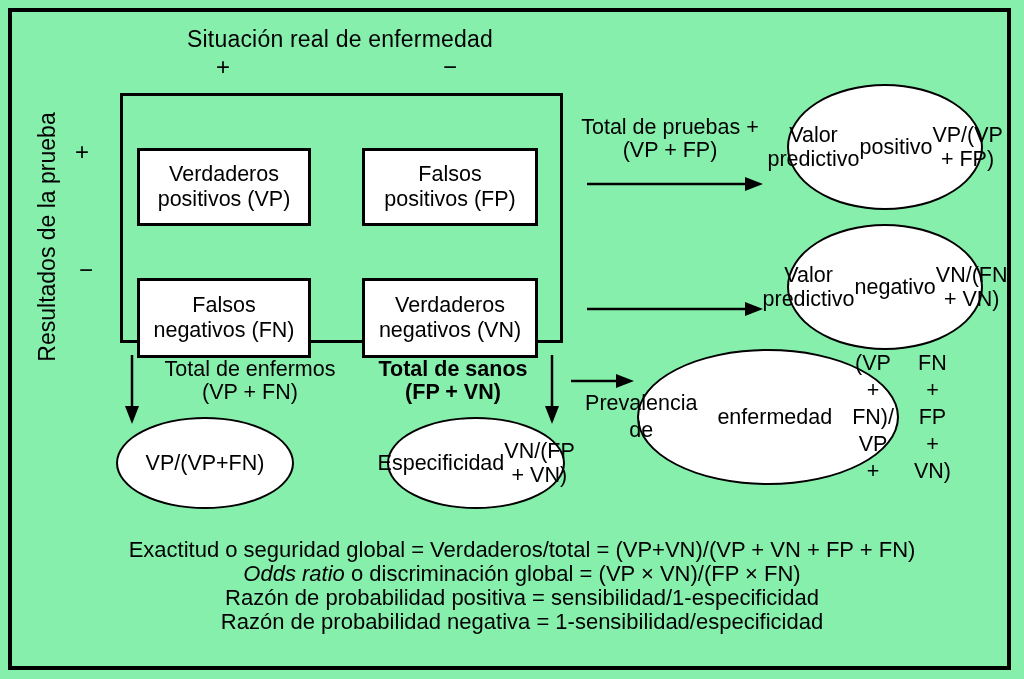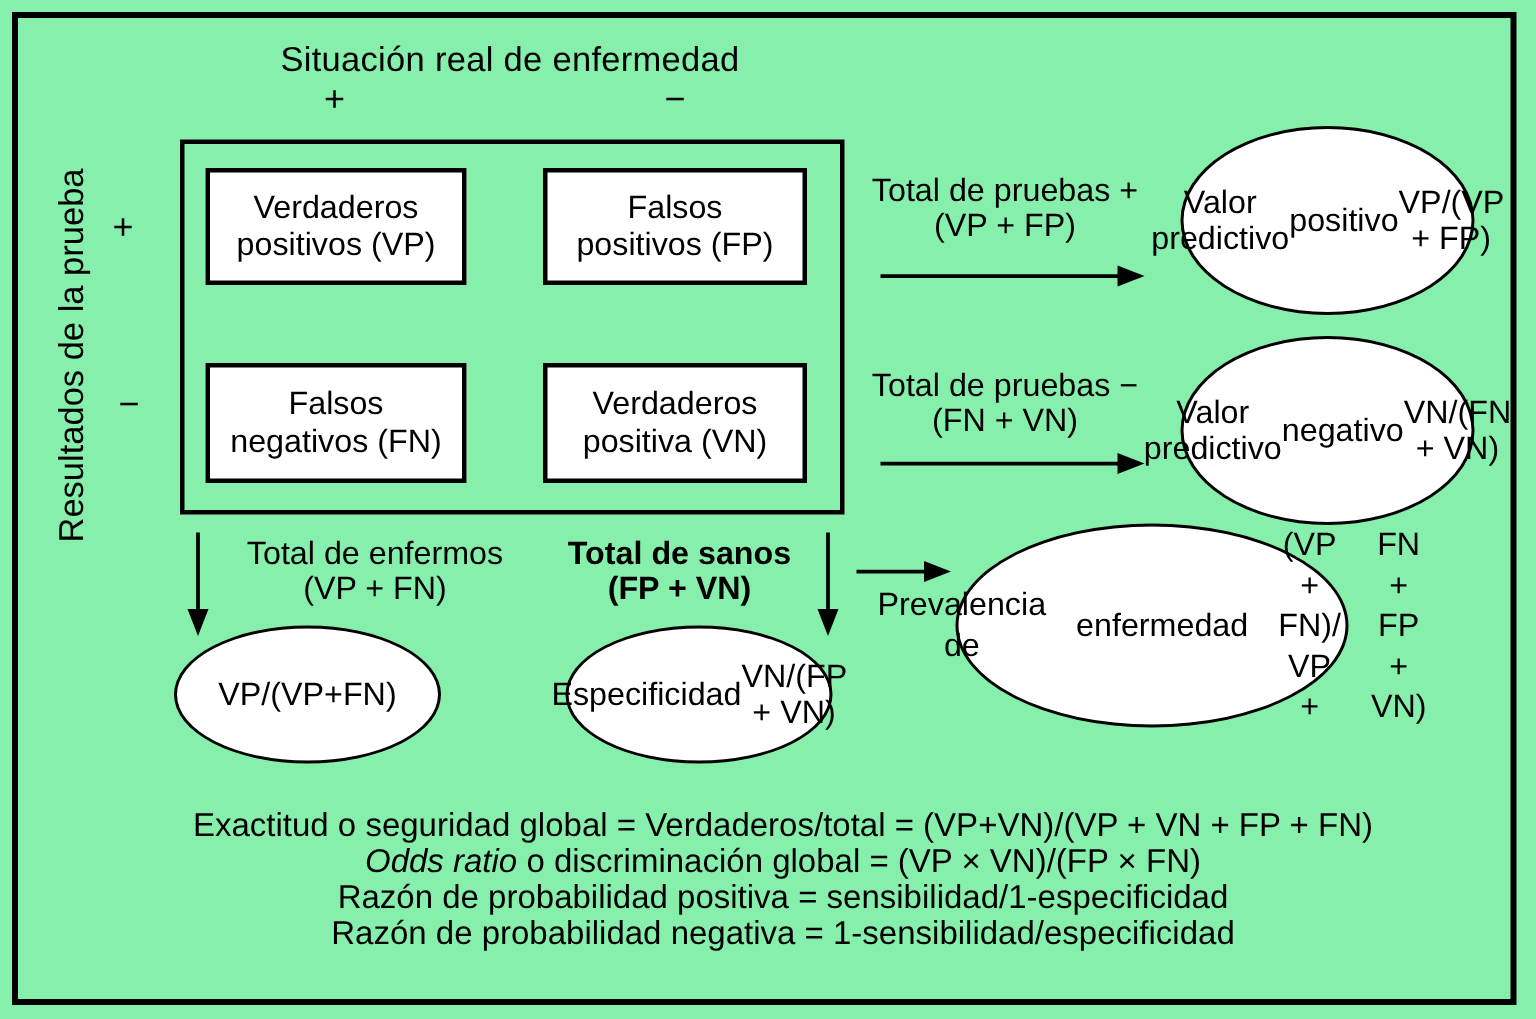--- a/index.html
+++ b/index.html
@@ -40,20 +40,21 @@
   .cell {
     border: 3px solid #000;
     display: flex;
     flex-direction: column;
     align-items: center;
     justify-content: center;
     text-align: center;
     font-size: 21.5px;
     line-height: 25px;
     background: #fff;
+    margin-top: 36px;
   }
   .flow-label {
     text-align: center;
     font-size: 21.5px;
     line-height: 23px;
   }
   .ellipse {
     border: 2.5px solid #000;
     border-radius: 50%;
     display: flex;
@@ -104,30 +105,26 @@
   <div class="abs cell" style="left:362px; top:112px; width:176px; height:78px;">
     <span>Falsos</span>
     <span>positivos (FP)</span>
   </div>
   <div class="abs cell" style="left:137px; top:242px; width:174px; height:80px;">
     <span>Falsos</span>
     <span>negativos (FN)</span>
   </div>
   <div class="abs cell" style="left:362px; top:242px; width:176px; height:80px;">
     <span>Verdaderos</span>
-    <span>positiva (VN)</span>
+    <span>negativos (VN)</span>
   </div>
 
   <div class="abs flow-label" style="left:570px; top:116px; width:200px;">
     <span style="display:block">Total de pruebas +</span>
     <span style="display:block">(VP + FP)</span>
-  </div>
-  <div class="abs flow-label" style="left:570px; top:246px; width:200px;">
-    <span style="display:block">Total de pruebas −</span>
-    <span style="display:block">(FN + VN)</span>
   </div>
 
   <div class="abs flow-label" style="left:155px; top:358px; width:190px;">
     <span style="display:block">Total de enfermos</span>
     <span style="display:block">(VP + FN)</span>
   </div>
   <div class="abs flow-label" style="left:360px; top:358px; width:186px;font-weight:bold;">
     <span style="display:block">Total de sanos</span>
     <span style="display:block">(FP + VN)</span>
   </div>
@@ -138,21 +135,21 @@
     <span>VP/(VP + FP)</span>
   </div>
   <div class="abs ellipse" style="left:787px; top:224px; width:196px; height:126px;">
     <span>Valor predictivo</span>
     <span>negativo</span>
     <span>VN/(FN + VN)</span>
   </div>
   <div class="abs ellipse" style="left:116px; top:417px; width:178px; height:92px;">
     <span>VP/(VP+FN)</span>
   </div>
-  <div class="abs ellipse" style="left:377px; top:417px; width:178px; height:92px;">
+  <div class="abs ellipse" style="left:387px; top:417px; width:178px; height:92px;">
     <span>Especificidad</span>
     <span>VN/(FP + VN)</span>
   </div>
   <div class="abs ellipse ellipse-lg" style="left:637px; top:349px; width:262px; height:136px;">
     <span>Prevalencia de</span>
     <span>enfermedad</span>
     <span>(VP + FN)/ VP +</span>
     <span>FN + FP + VN)</span>
   </div>
 

